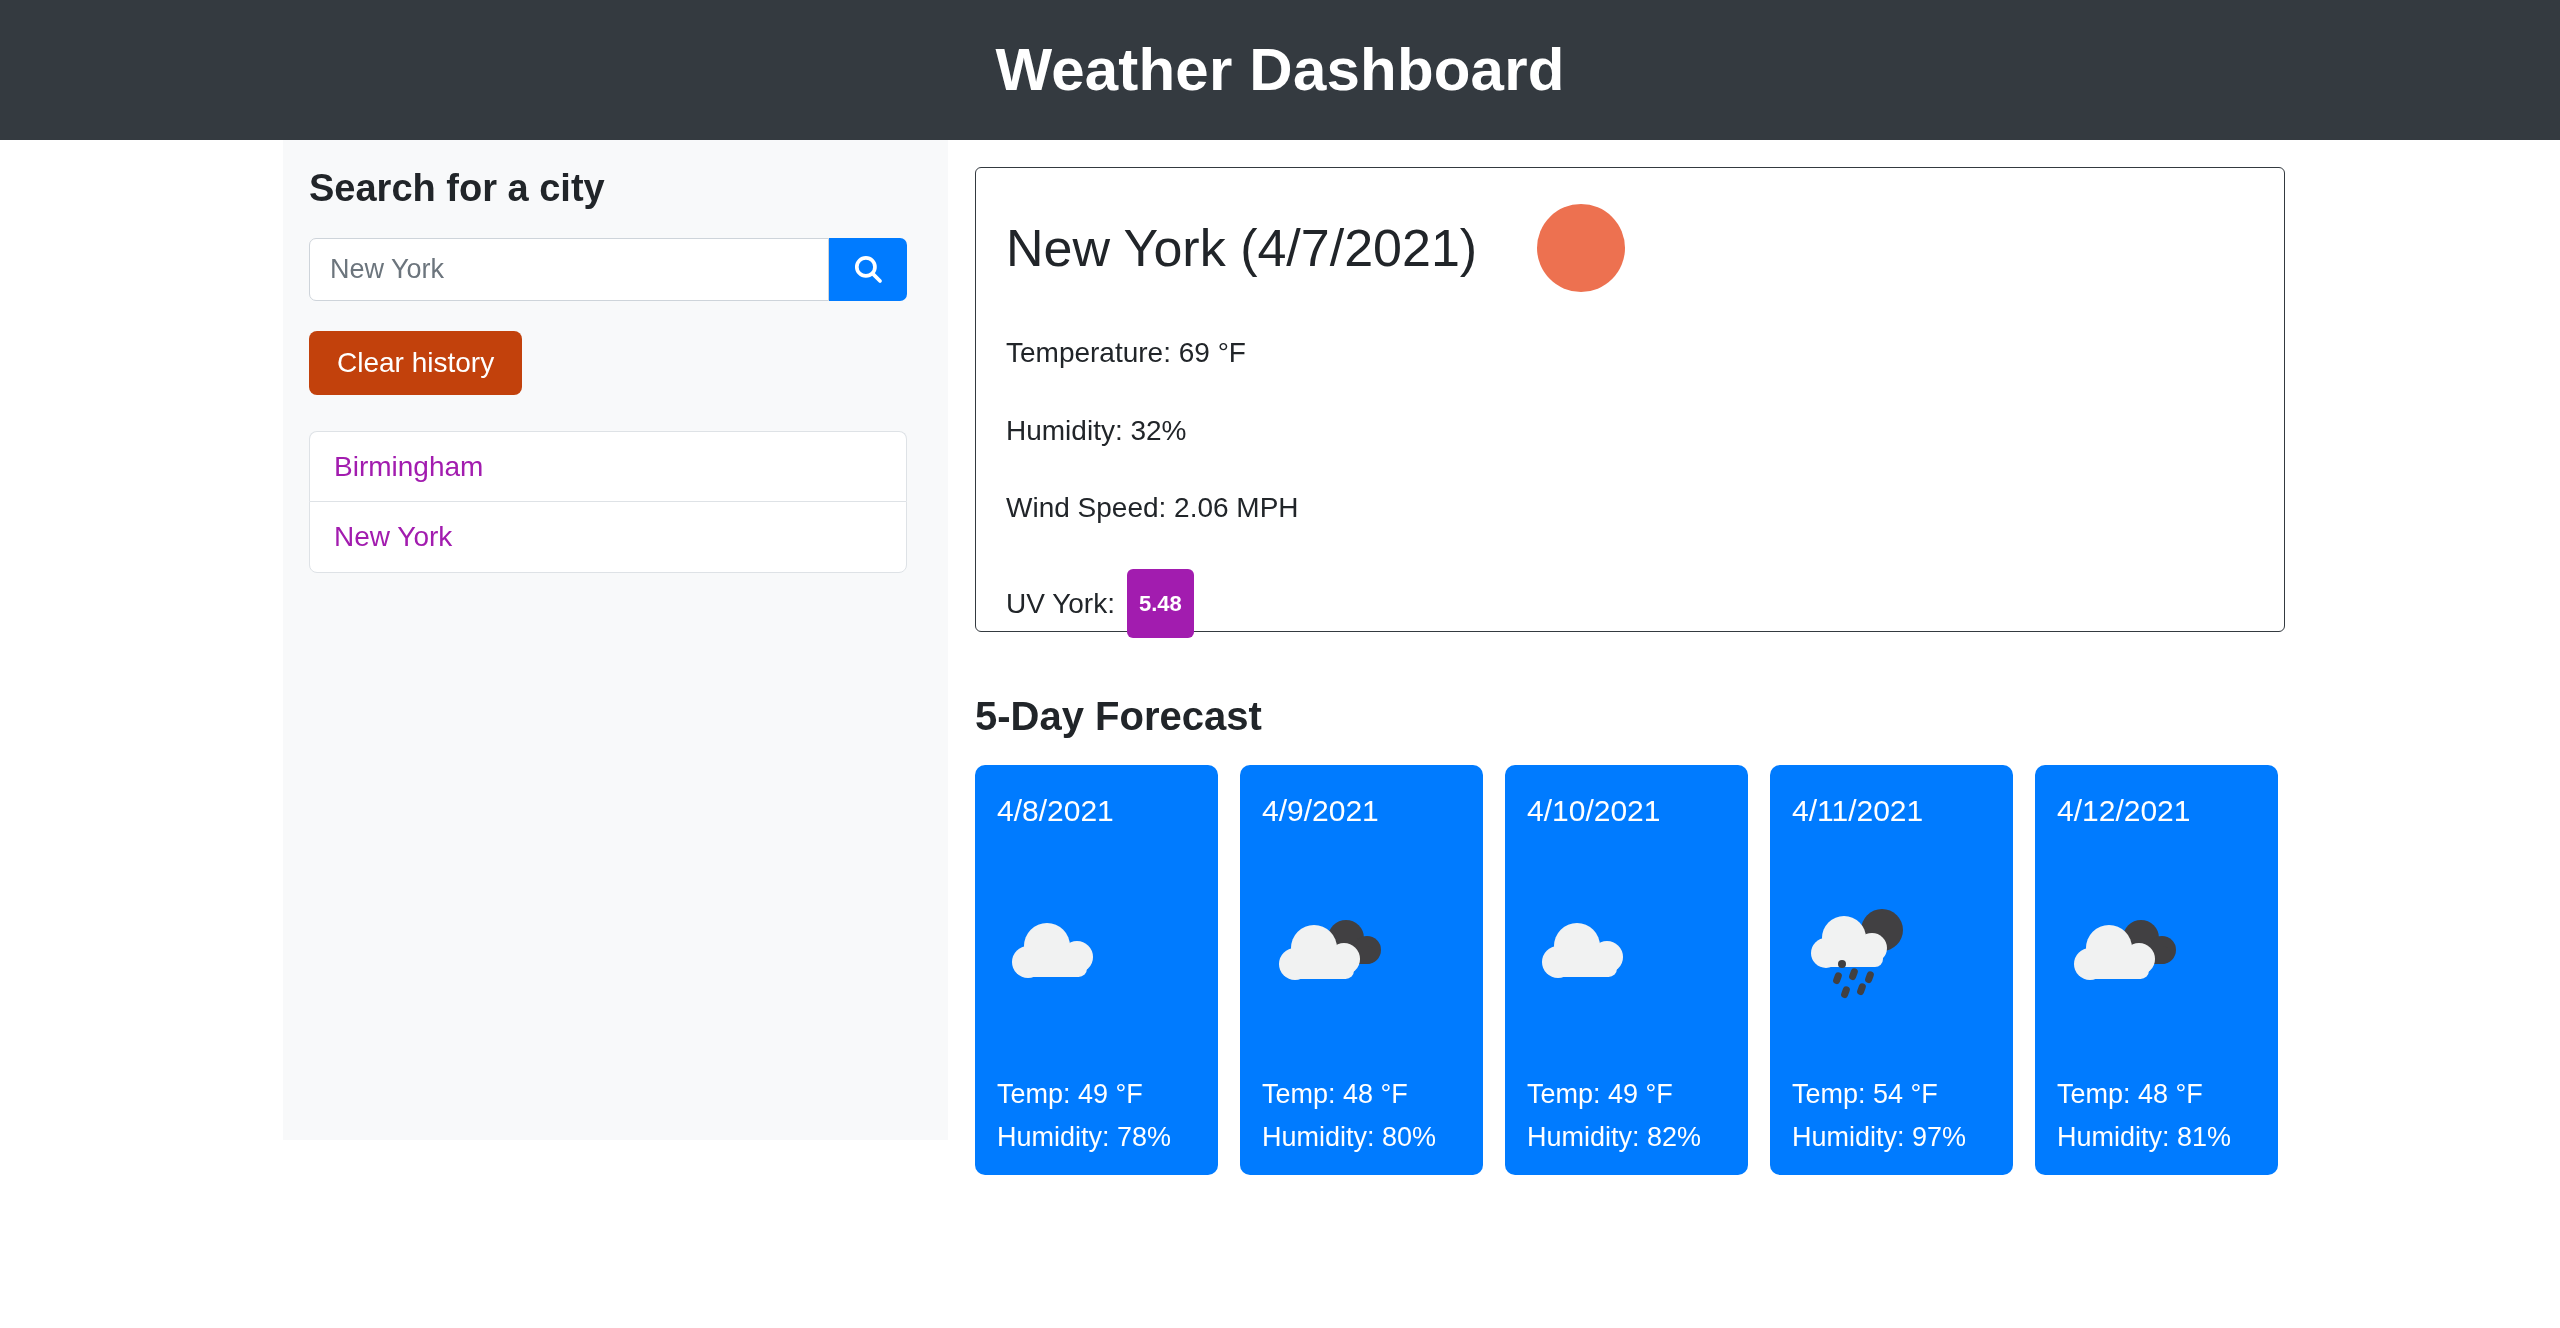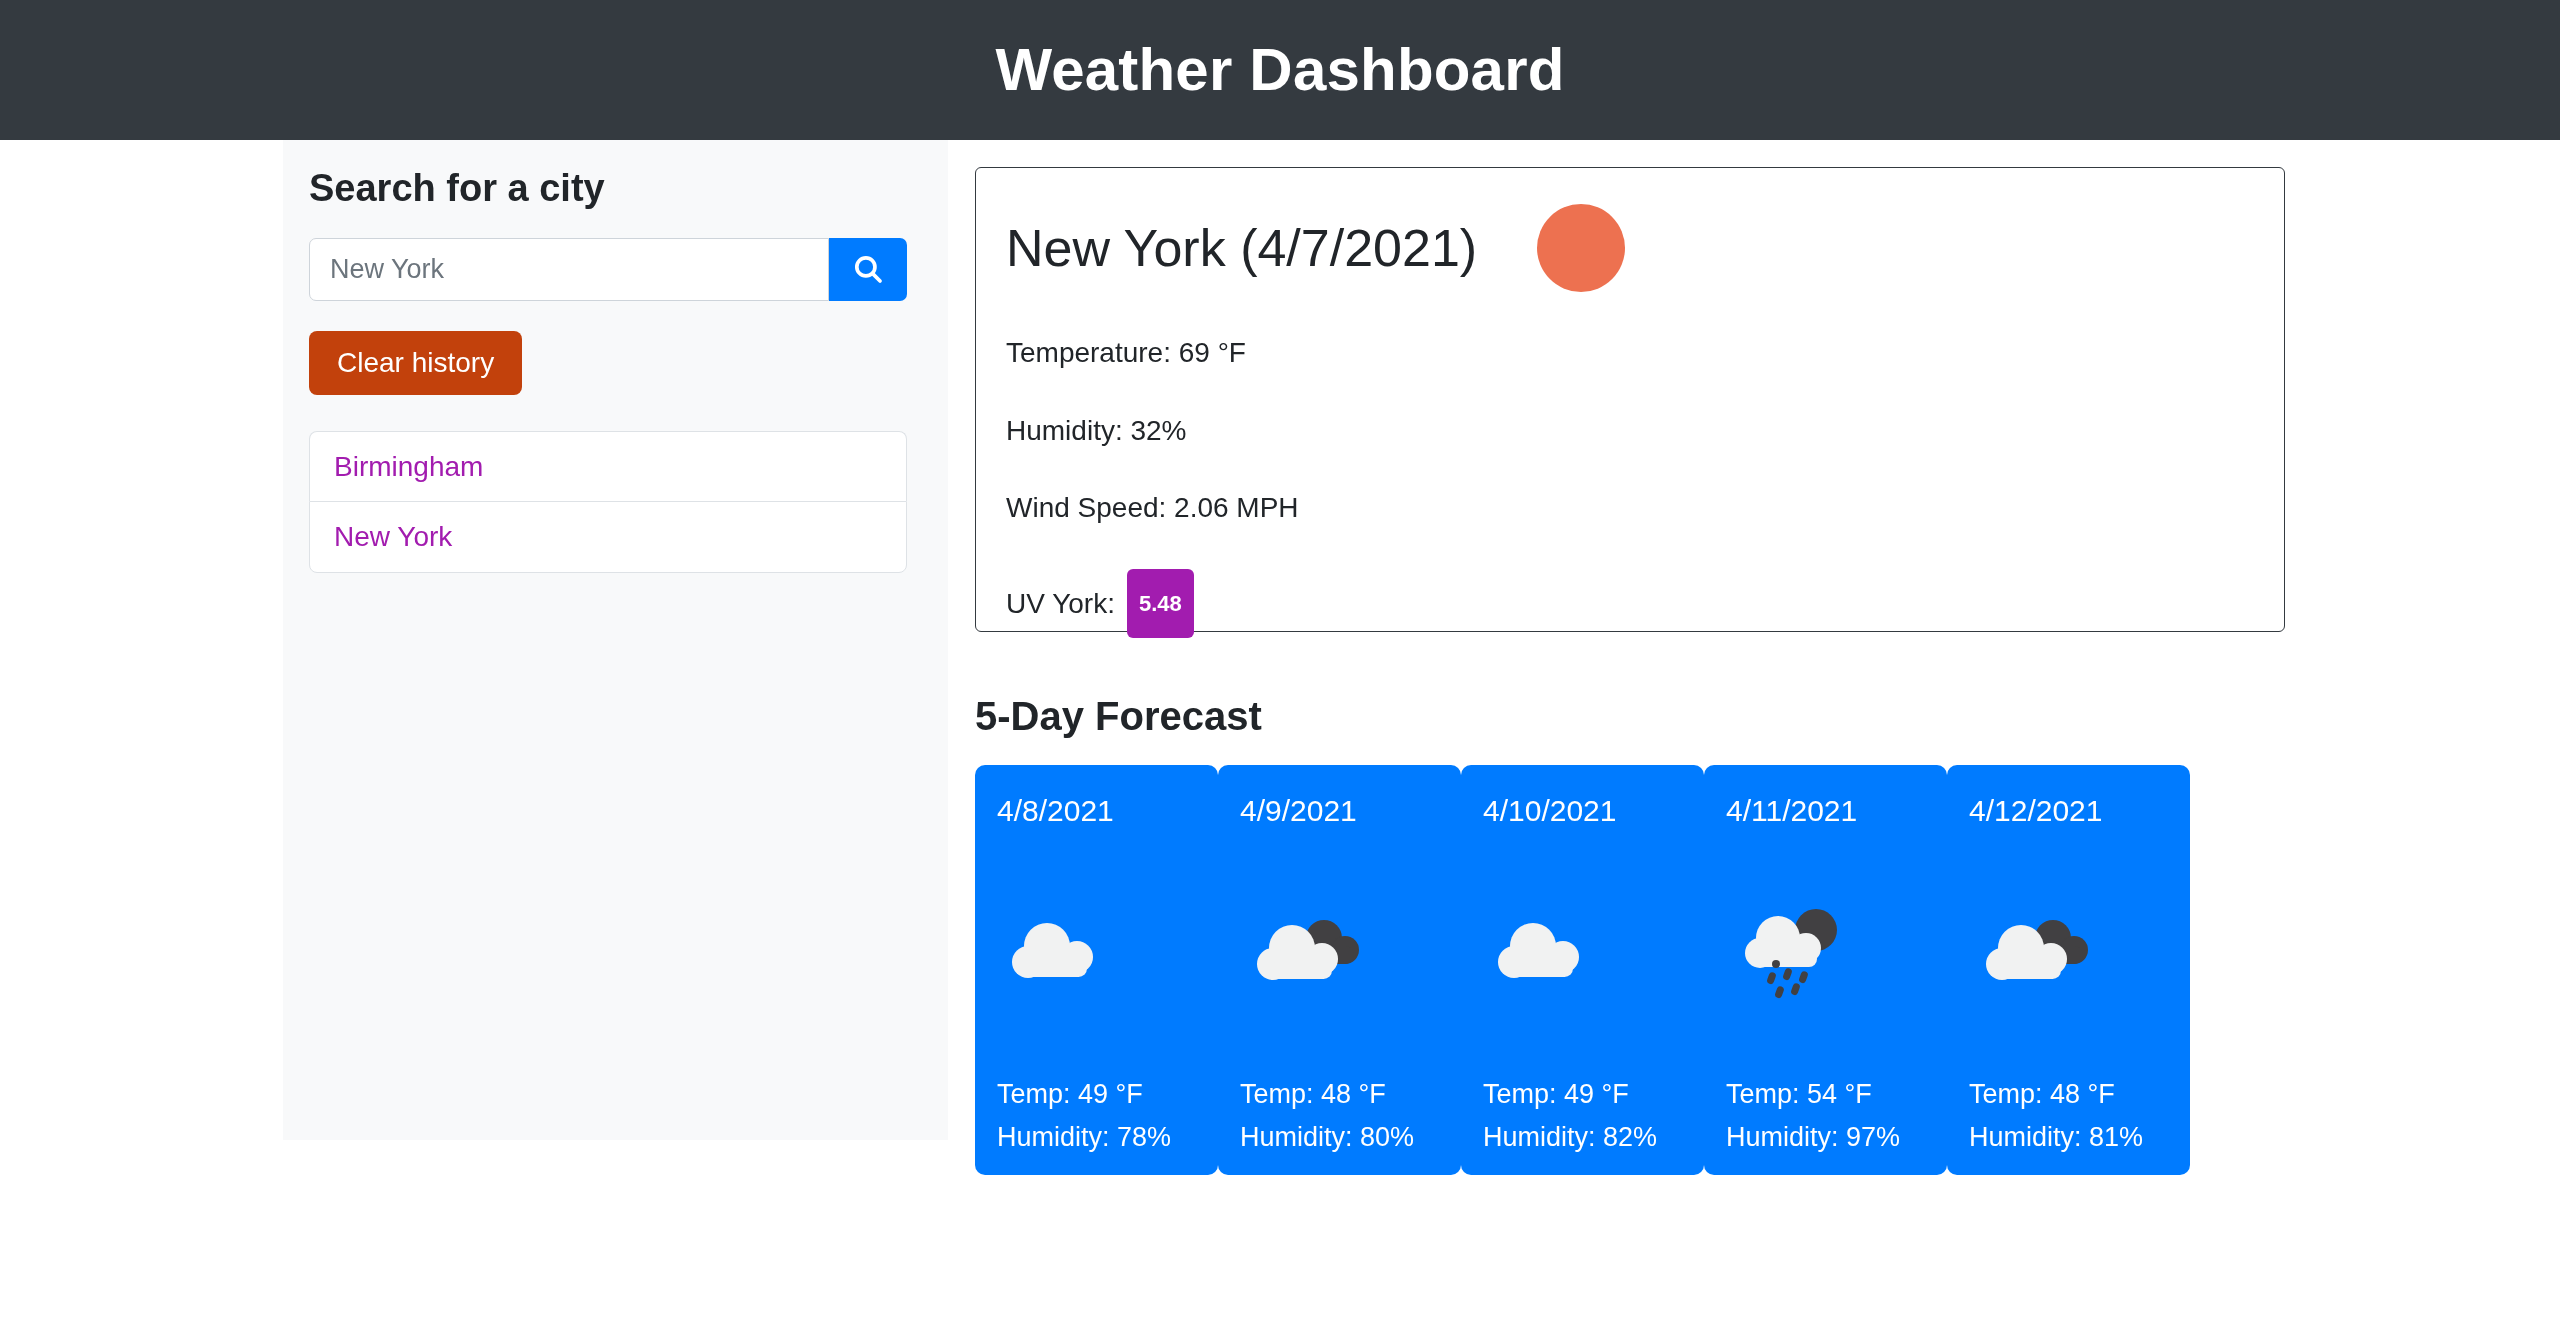--- a/index.html
+++ b/index.html
@@ -166,20 +166,21 @@
 
   .forecast-title {
     font-size: 40px;
     font-weight: bold;
     color: #212529;
     margin: 60px 0 25px 0;
     line-height: 1.2;
   }
   .forecast-row {
     display: flex;
+    gap: 22px;
   }
   .forecast-card {
     width: 243px;
     height: 410px;
     background: #007bff;
     border-radius: 10px;
     padding: 28px 22px 22px 22px;
     color: #ffffff;
     display: flex;
     flex-direction: column;

